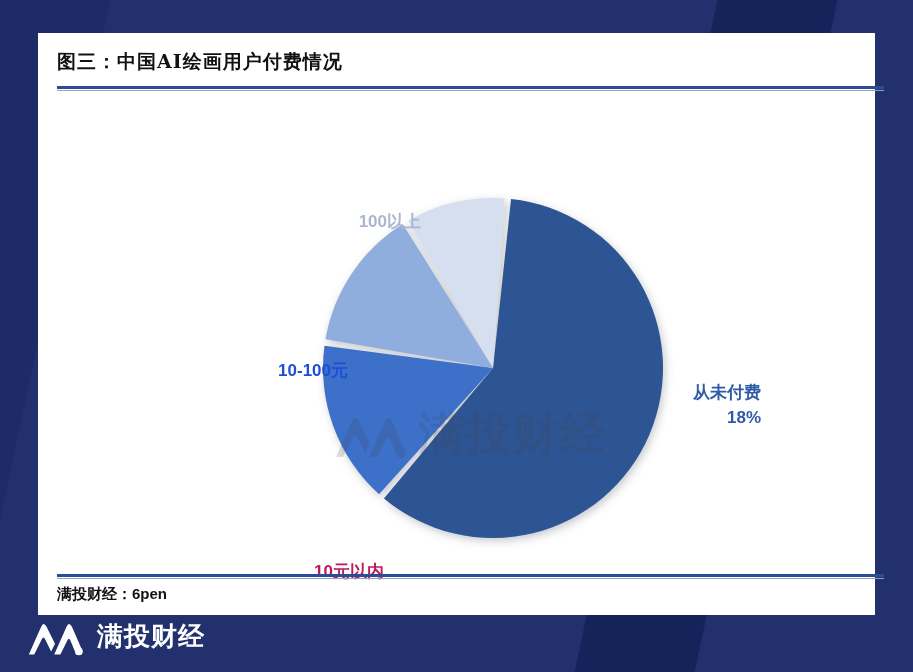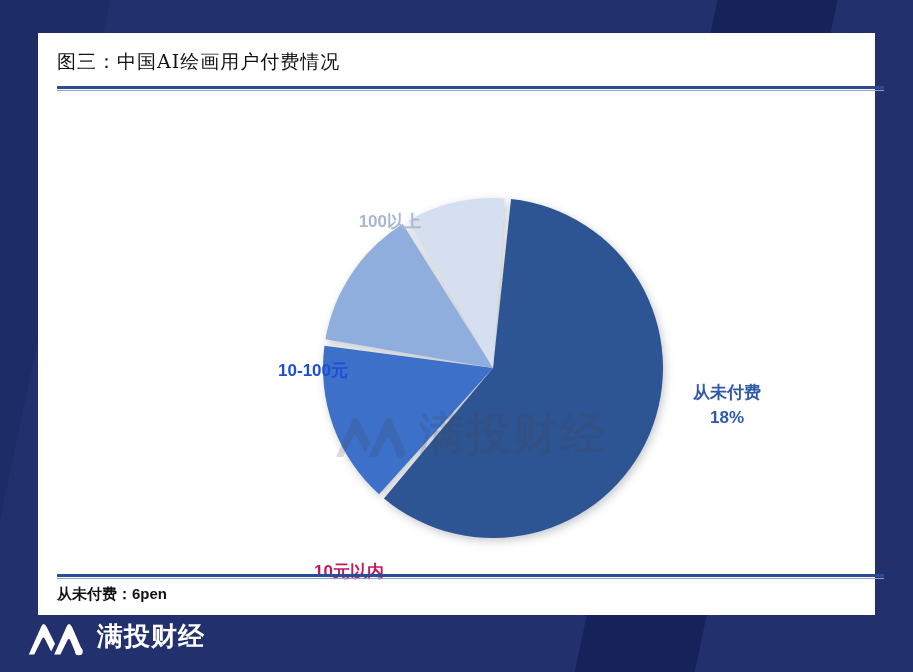--- a/index.html
+++ b/index.html
@@ -49,21 +49,21 @@
   #chart-header {
     position: absolute;
     left: 19px;
     top: 16px;
     width: 827px;
     height: 42px;
   }
   #chart-title {
     font-family: "DejaVu Serif", "Liberation Serif", serif;
     font-size: 19px;
-    font-weight: normal;
+    font-weight: bold;
     color: #111111;
     letter-spacing: 1px;
     white-space: nowrap;
   }
   #title-rule {
     position: absolute;
     left: 0;
     top: 37px;
     width: 827px;
     height: 3px;
@@ -117,21 +117,21 @@
   .slice-label {
     position: absolute;
     text-align: right;
     font-size: 17px;
     font-weight: bold;
     line-height: 1.45;
     white-space: nowrap;
   }
   .slice-label .pct { display: block; }
 
-  #label-never   { left: 655px; top: 288px; color: #2f5aa8; text-align: center; }
+  #label-never   { left: 655px; top: 288px; color: #2f5aa8; text-align: right; }
   #label-under10 { left: 196px; top: 467px; color: #be185d; width: 150px; }
   #label-10to100 { left: 150px; top: 266px; color: #1d4ed8; width: 160px; }
   #label-over100 { left: 228px; top: 117px; color: #aab7ce; width: 155px; }
 
   
   #footer-rule {
     position: absolute;
     left: 19px;
     top: 541px;
     width: 827px;
@@ -238,21 +238,21 @@
 
     <div class="slice-label" id="label-over100">
       <span>100以上</span>
     </div>
   </div>
 
   <div id="footer-rule"></div>
   <div id="footer-rule-thin"></div>
 
   <div id="source-note">
-    <span>从未付费：</span><span class="src-value">6pen</span>
+    <span>满投财经：</span><span class="src-value">6pen</span>
   </div>
 </div>
 
 <div id="brand-bar">
   <svg width="62" height="40" viewBox="0 0 74 52">
     <path d="M3 50 L19 14 Q22 7 26 14 L37 36 L32 46 L24 30 Q22 26 20 30 L10 50 Z" fill="#ffffff"></path>
     <path d="M36 50 L52 14 Q55 7 59 14 L73 46 L63 46 L57 32 Q55 27 53 32 L44 50 Z" fill="#ffffff"></path>
     <circle cx="68" cy="46" r="5" fill="#ffffff"></circle>
   </svg>
   <span id="brand-name">满投财经</span>

